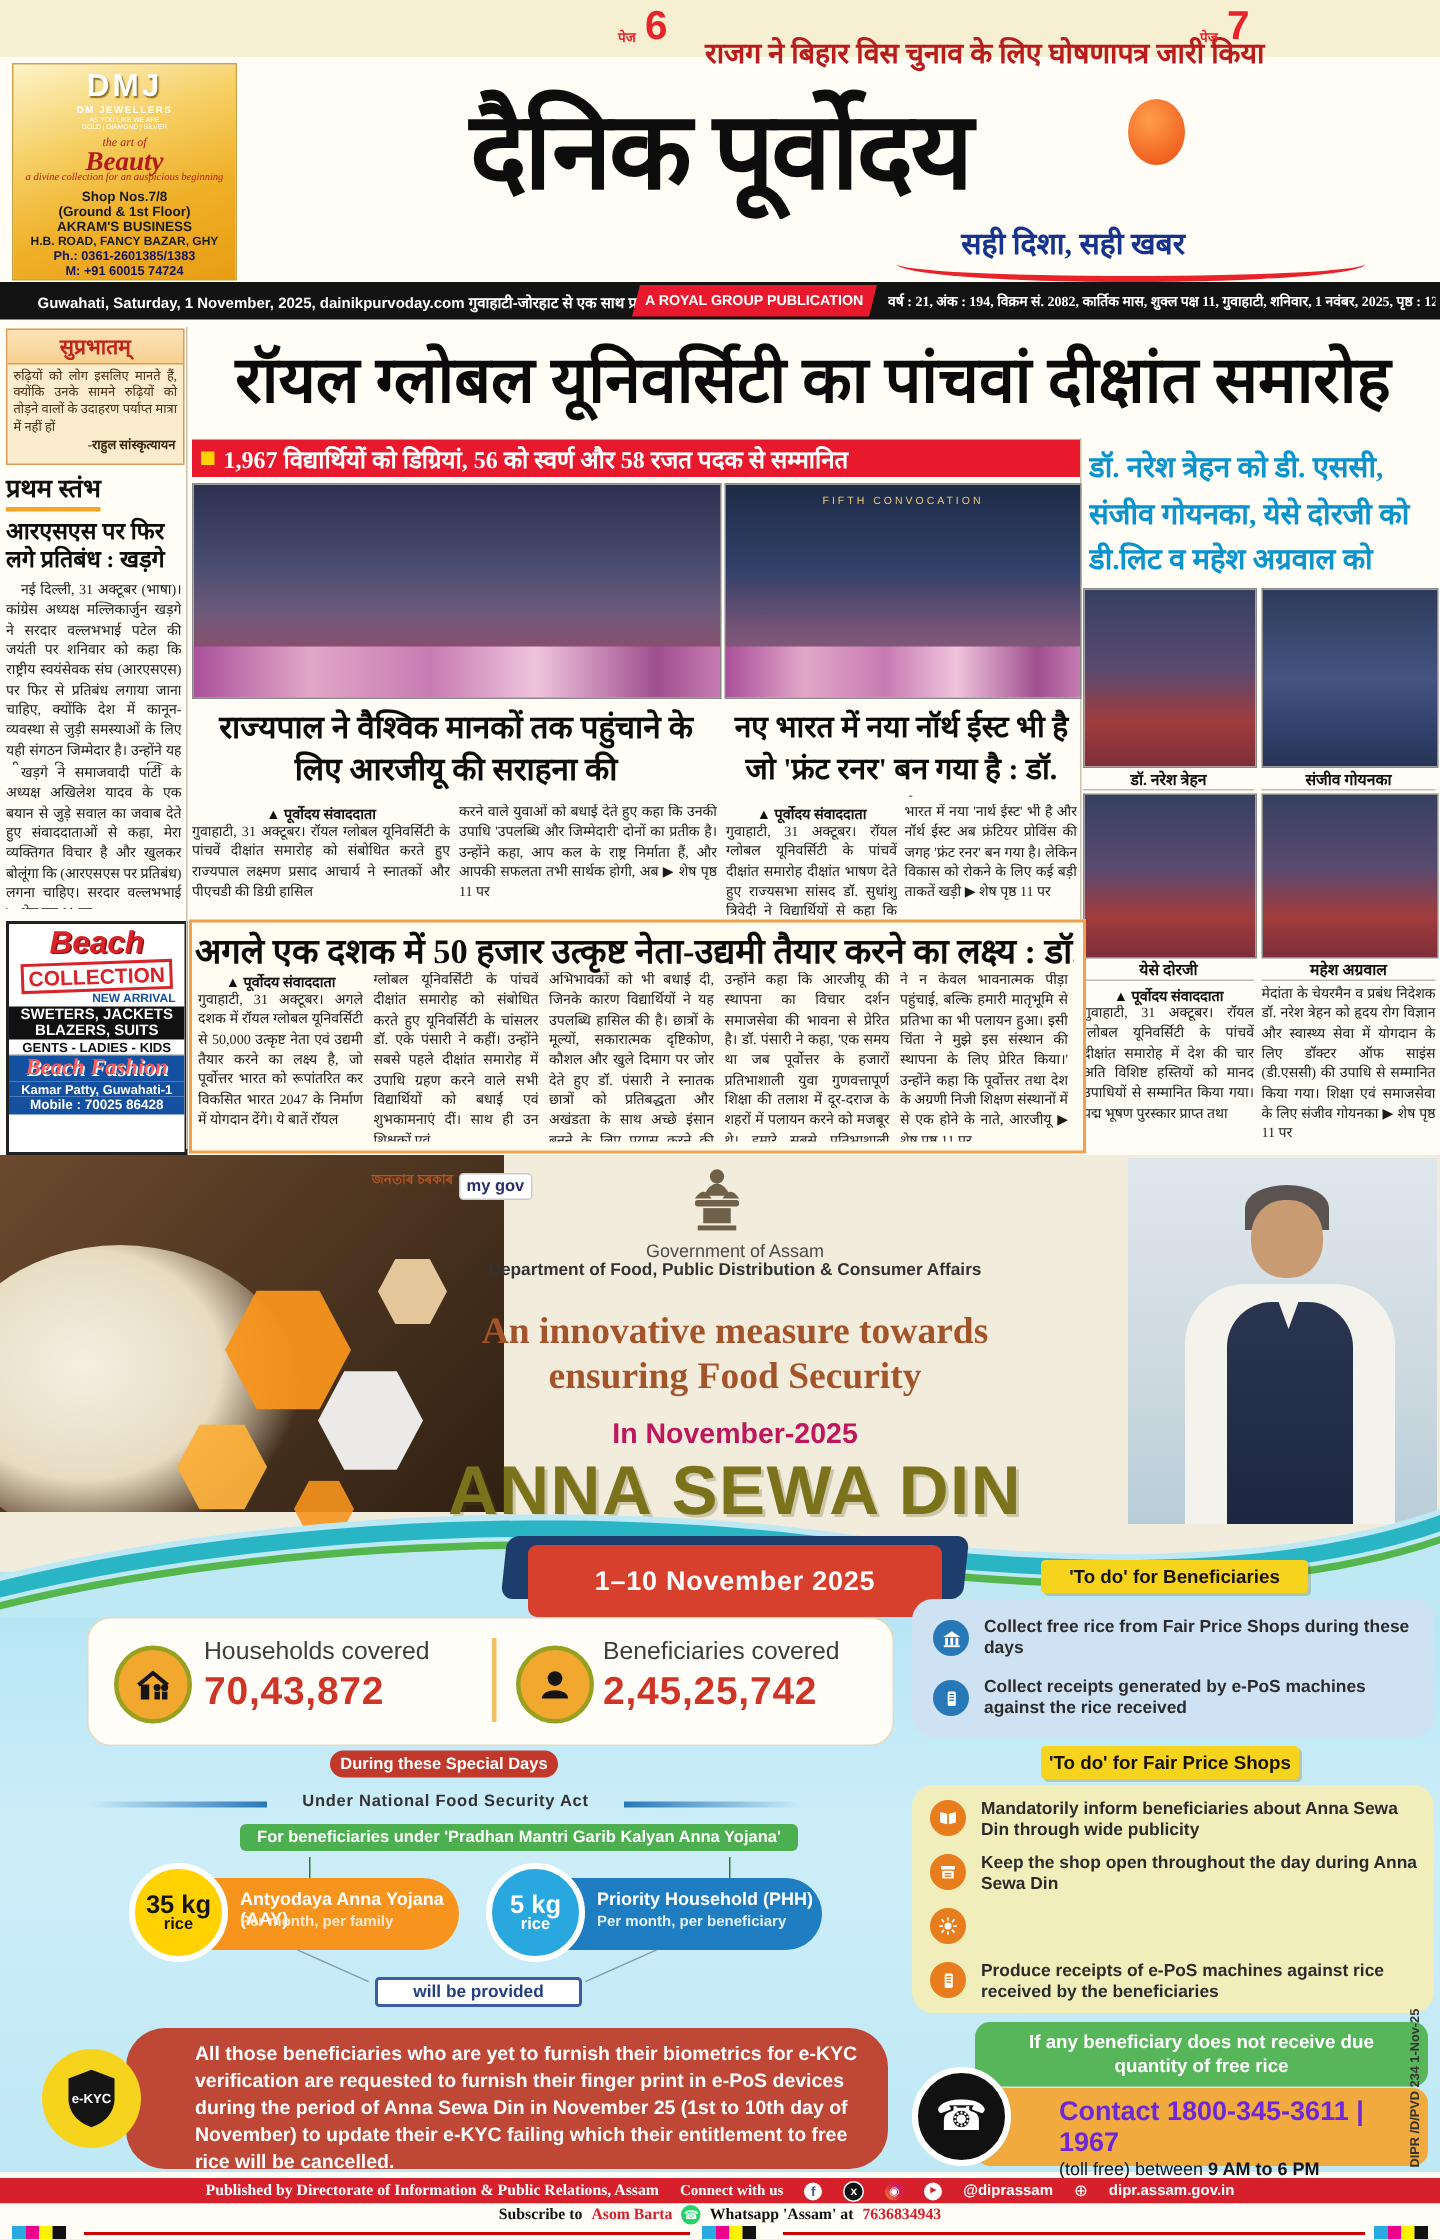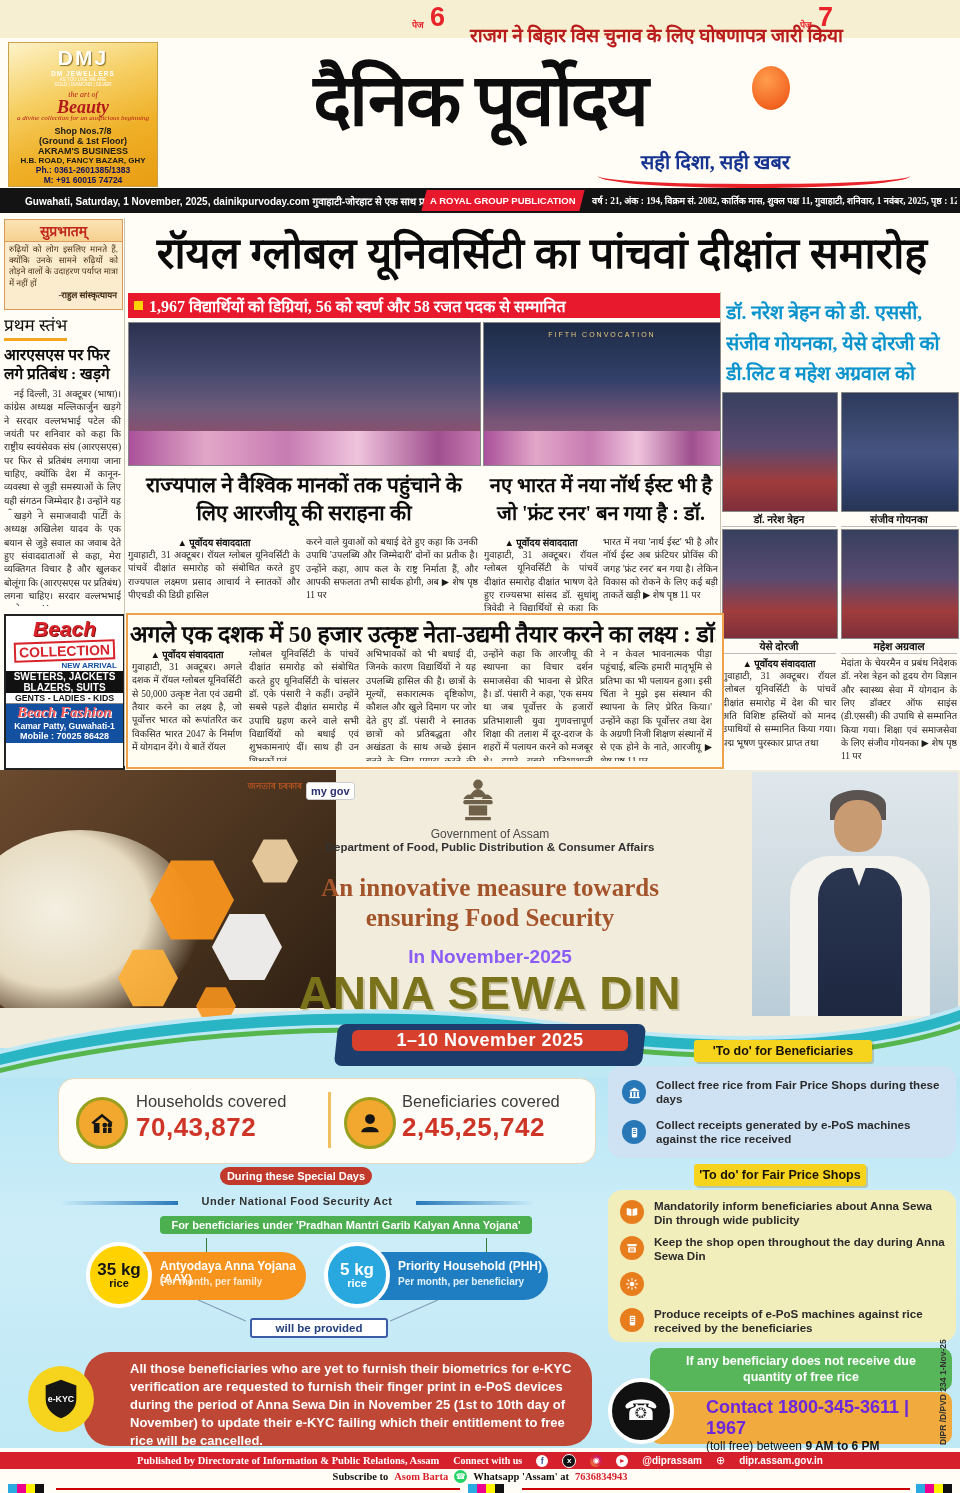--- a/index.html
+++ b/index.html
@@ -67,21 +67,21 @@
     <span class="w b" style="font-size:9.5px;transform:skewX(14deg)">A ROYAL GROUP PUBLICATION</span>
   </div>
   <div class="abs w dev" style="left:592px;top:194px;width:365px;font-size:9.3px;font-weight:bold;white-space:nowrap;overflow:hidden">वर्ष : 21, अंक : 194, विक्रम सं. 2082, कार्तिक मास, शुक्ल पक्ष 11, गुवाहाटी, शनिवार, 1 नवंबर, 2025, पृष्ठ : 12  ₹ 10.00</div>
 
   <div class="abs" style="left:4px;top:219px;width:117px;height:89px;background:#fbeccd;border:1px solid #d89b5a;overflow:hidden">
     <div class="dev b c" style="font-size:14px;color:#c0261c;background:linear-gradient(#fbe3b5,#f6d190);border-bottom:1px solid #d89b5a;padding:1px 0">सुप्रभातम्</div>
     <div class="dev" style="font-size:8.6px;color:#4a3215;padding:2px 4px 0;line-height:1.3;text-align:justify">रुढ़ियों को लोग इसलिए मानते हैं, क्योंकि उनके सामने रुढ़ियों को तोड़ने वालों के उदाहरण पर्याप्त मात्रा में नहीं हों</div>
     <div class="dev b" style="font-size:8.6px;color:#3a240e;text-align:right;padding-right:5px">-राहुल सांस्कृत्यायन</div>
   </div>
 
-  <div class="abs dev" style="left:4px;top:313px;font-size:17px;font-weight:400;color:#111;border-bottom:3px solid #f5a623;padding-bottom:2px">प्रथम स्तंभ</div>
+  <div class="abs dev" style="left:4px;top:313px;font-size:17px;font-weight:700;color:#111;border-bottom:3px solid #f5a623;padding-bottom:2px">प्रथम स्तंभ</div>
   <div class="abs dev b" style="left:4px;top:345px;width:117px;font-size:15.5px;line-height:1.25;color:#0d0d0d">आरएसएस पर फिर लगे प्रतिबंध : खड़गे</div>
   <div class="abs nb" style="left:4px;top:388px;width:117px;height:122px;text-indent:10px">नई दिल्ली, 31 अक्टूबर (भाषा)। कांग्रेस अध्यक्ष मल्लिकार्जुन खड़गे ने सरदार वल्लभभाई पटेल की जयंती पर शनिवार को कहा कि राष्ट्रीय स्वयंसेवक संघ (आरएसएस) पर फिर से प्रतिबंध लगाया जाना चाहिए, क्योंकि देश में कानून-व्यवस्था से जुड़ी समस्याओं के लिए यही संगठन जिम्मेदार है। उन्होंने यह भी कहा कि यह उनका व्यक्तिगत विचार है।</div>
   <div class="abs nb" style="left:4px;top:510px;width:117px;height:96px;text-indent:10px">खड़गे ने समाजवादी पार्टी के अध्यक्ष अखिलेश यादव के एक बयान से जुड़े सवाल का जवाब देते हुए संवाददाताओं से कहा, मेरा व्यक्तिगत विचार है और खुलकर बोलूंगा कि (आरएसएस पर प्रतिबंध) लगना चाहिए। सरदार वल्लभभाई ▶ शेष पृष्ठ 11 पर</div>
 
   <div class="abs" style="left:4px;top:614px;width:117px;height:152px;background:#fff;border:2px solid #222;text-align:center;overflow:hidden">
     <div style="font-size:21px;font-weight:900;font-style:italic;color:#d8232a;text-shadow:1px 1px 0 #811;margin-top:1px">Beach</div>
     <div style="font-size:14px;font-weight:900;color:#d8232a;background:#fff;border:2px solid #d8232a;display:inline-block;padding:0 3px;transform:rotate(-2deg)">COLLECTION</div>
     <div style="font-size:8px;font-weight:bold;color:#1450a0;text-align:right;padding-right:6px">NEW ARRIVAL</div>
     <div style="background:#111;color:#fff;font-size:10px;font-weight:bold;margin-top:1px">SWETERS, JACKETS</div>
     <div style="background:#111;color:#fff;font-size:10px;font-weight:bold">BLAZERS, SUITS</div>
@@ -183,31 +183,31 @@
     <rect x="4" y="13.5" width="16" height="2.4" rx="1"></rect>
     <rect x="7" y="16.5" width="10" height="5.5"></rect>
     <rect x="5" y="22.8" width="14" height="1.8"></rect>
   </svg>
   <div class="abs c" style="left:330px;top:827px;width:320px;font-size:12px;color:#4a4a4a">Government of Assam</div>
   <div class="abs c b" style="left:280px;top:841px;width:420px;font-size:11.5px;color:#333">Department of Food, Public Distribution &amp; Consumer Affairs</div>
 
   <div class="abs c dev" style="left:250px;top:874px;width:480px;font-size:25px;font-weight:800;color:#a4542a">An innovative measure towards</div>
   <div class="abs c dev" style="left:250px;top:904px;width:480px;font-size:25px;font-weight:800;color:#a4542a">ensuring Food Security</div>
 
-  <div class="abs c" style="left:330px;top:946px;width:320px;font-size:19px;font-weight:800;color:#8b5cf6">In November-2025</div>
+  <div class="abs c" style="left:330px;top:946px;width:320px;font-size:19px;font-weight:800;color:#be185d">In November-2025</div>
   <div class="abs c" style="left:200px;top:966px;width:580px;font-size:46px;font-weight:900;letter-spacing:1px;color:#7b731c;text-shadow:2px 2px 0 rgba(90,80,10,.25)">ANNA SEWA DIN</div>
 
   <svg class="abs" viewBox="0 0 960 90" preserveAspectRatio="none" style="left:0;top:988px;width:960px;height:90px">
     <path d="M0,62 C180,18 400,12 560,34 C730,58 870,50 960,18 L960,90 L0,90 Z" fill="#bfe8f5"></path>
     <path d="M0,66 C180,22 400,16 560,38 C730,62 870,54 960,22 L960,33 C870,64 730,73 560,49 C400,27 180,33 0,77 Z" fill="#2ab5c4"></path>
     <path d="M0,80 C180,36 400,30 560,52 C730,75 870,67 960,36 L960,41 C870,72 730,80 560,57 C400,35 180,41 0,85 Z" fill="#54b64c"></path>
   </svg>
 
   <div class="abs" style="left:336px;top:1024px;width:308px;height:42px;background:#1d3d6d;border-radius:8px;transform:skewX(-6deg)"></div>
-  <div class="abs c" style="left:352px;top:1030px;width:276px;height:21px;background:#d8402e;border-radius:6px;display:flex;align-items:center;justify-content:center">
+  <div class="abs c" style="left:352px;top:1030px;width:276px;height:48px;background:#d8402e;border-radius:6px;display:flex;align-items:center;justify-content:center">
     <span class="b w" style="font-size:18px;letter-spacing:.5px">1–10 November 2025</span>
   </div>
 
   <div class="abs" style="left:58px;top:1078px;width:536px;height:84px;background:#fffdf8;border:1px solid #e6d9bd;border-radius:16px"></div>
   <div class="ycircle" style="left:76px;top:1097px;width:46px;height:46px">
     <svg viewBox="0 0 24 24" width="30" height="30" fill="#151515">
       <path d="M3.5 11.5 L12 4.5 L20.5 11.5 L19 13 L12 7.2 L5 13 Z"></path>
       <rect x="5.5" y="12" width="4.5" height="8"></rect>
       <circle cx="14.2" cy="13.6" r="1.9"></circle>
         <circle cx="18.2" cy="13.6" r="1.9"></circle>

